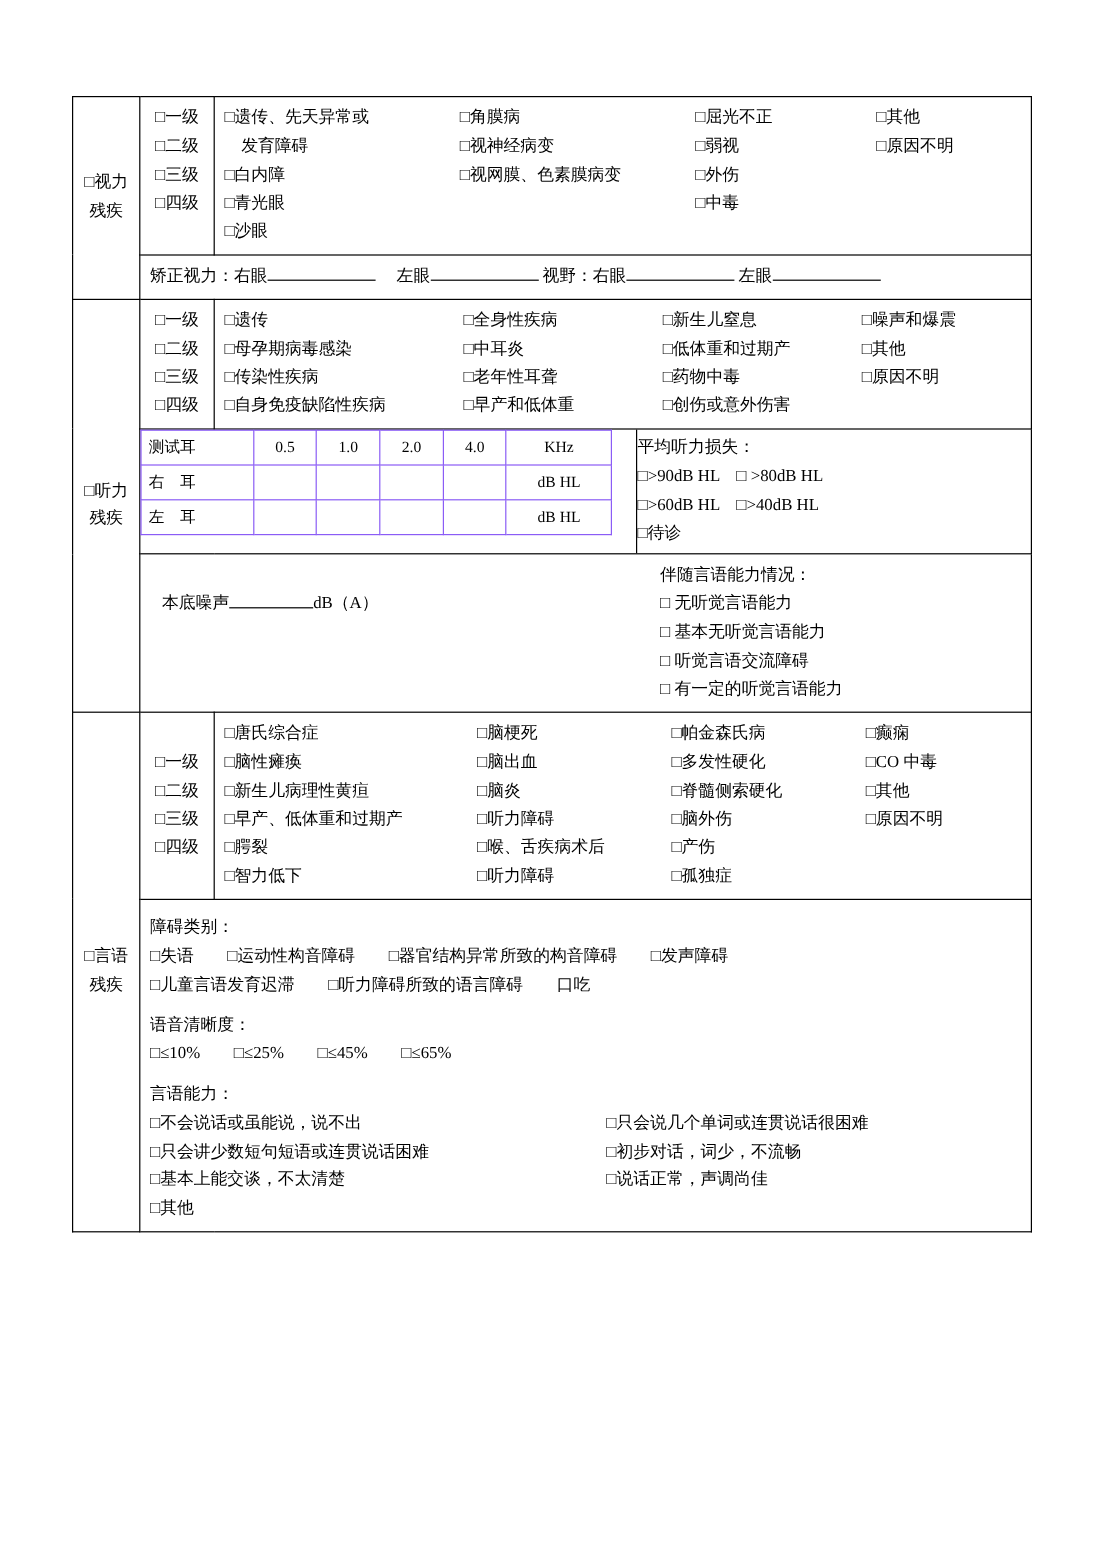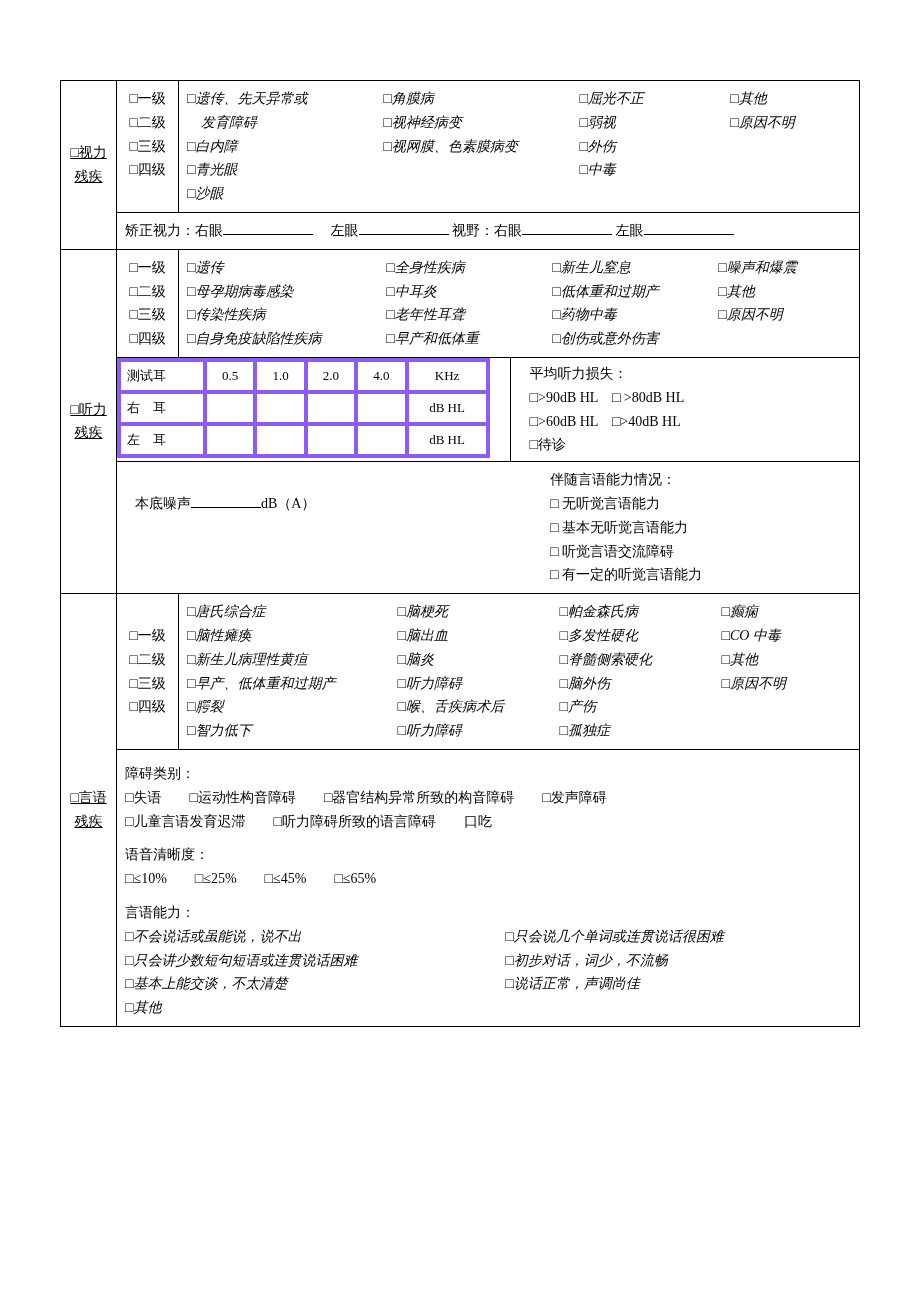--- a/index.html
+++ b/index.html
@@ -22,44 +22,43 @@
   table.main > tbody > tr > td {
     border: 1px solid #000;
     padding: 6px 8px;
     vertical-align: top;
     line-height: 1.7;
   }
   .rowlabel {
     width: 56px;
     text-align: center;
     vertical-align: middle !important;
-    text-decoration: underline;
   }
   .levels {
     width: 62px;
     vertical-align: top;
     text-align: center;
   }
-  .cols { display: flex; font-style: italic; }
+  .cols { display: flex; }
   .col { flex: 1; }
   .fill {
     display: inline-block;
     border-bottom: 1px solid #000;
     min-width: 90px;
     height: 1em;
     vertical-align: baseline;
   }
   .fill-s { min-width: 70px; }
   table.inner {
     border-collapse: collapse;
     width: 100%;
     margin: 0;
   }
   table.inner td {
-    border: 4px solid #8b5cf6;
+    border: 1px solid #8b5cf6;
     padding: 3px 6px;
     text-align: center;
     font-size: 13px;
   }
   table.inner td.lh { text-align: left; }
   .footer {
     text-align: center;
     font-family: "SimHei", "黑体", sans-serif;
     font-size: 12px;
     margin-top: 120px;
@@ -185,21 +184,21 @@
             <td class="lh">左　耳</td>
             <td></td>
             <td></td>
             <td></td>
             <td></td>
             <td>dB HL</td>
           </tr>
         </tbody>
                 </table>
       </div>
-      <div style="flex:1; border-left:1px solid #000; padding:4px 19px;margin-left:20px;">
+      <div style="flex:1; border-left:1px solid #000; padding:4px 0;margin-left:20px;">
         <div>平均听力损失：</div>
         <div>□&gt;90dB HL　□ &gt;80dB HL</div>
         <div>□&gt;60dB HL　□&gt;40dB HL</div>
         <div>□待诊</div>
       </div>
     </div>
   </td>
 </tr>
 <tr>
   <td colspan="2" style="padding:0">

